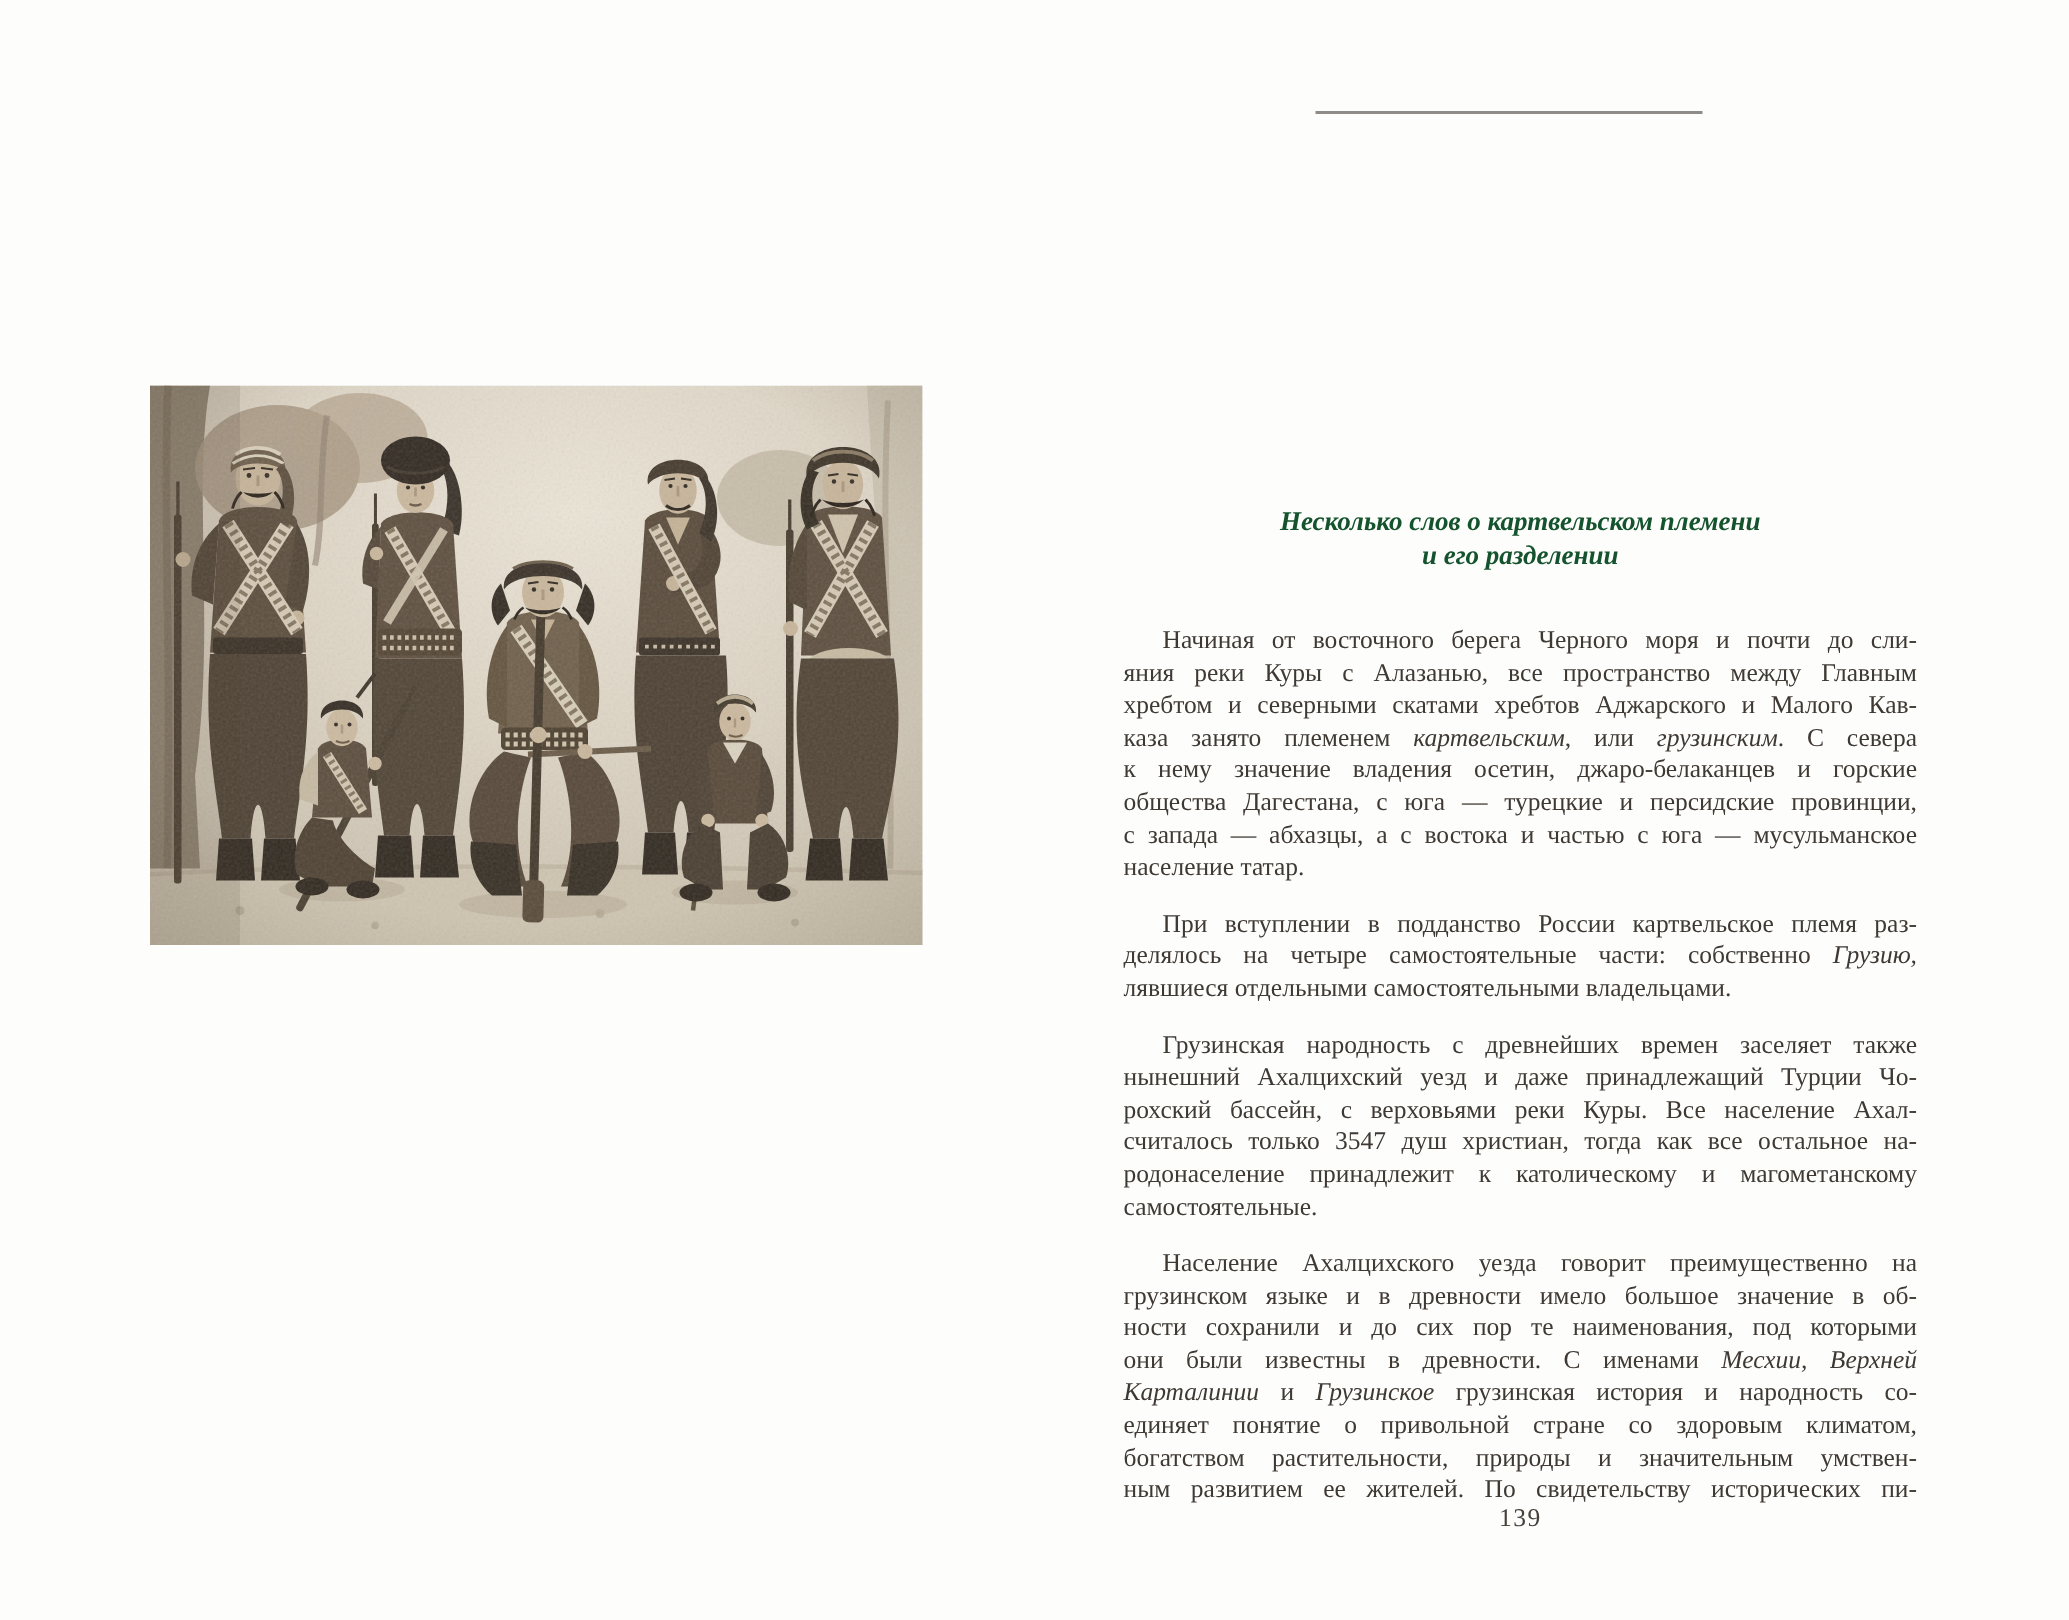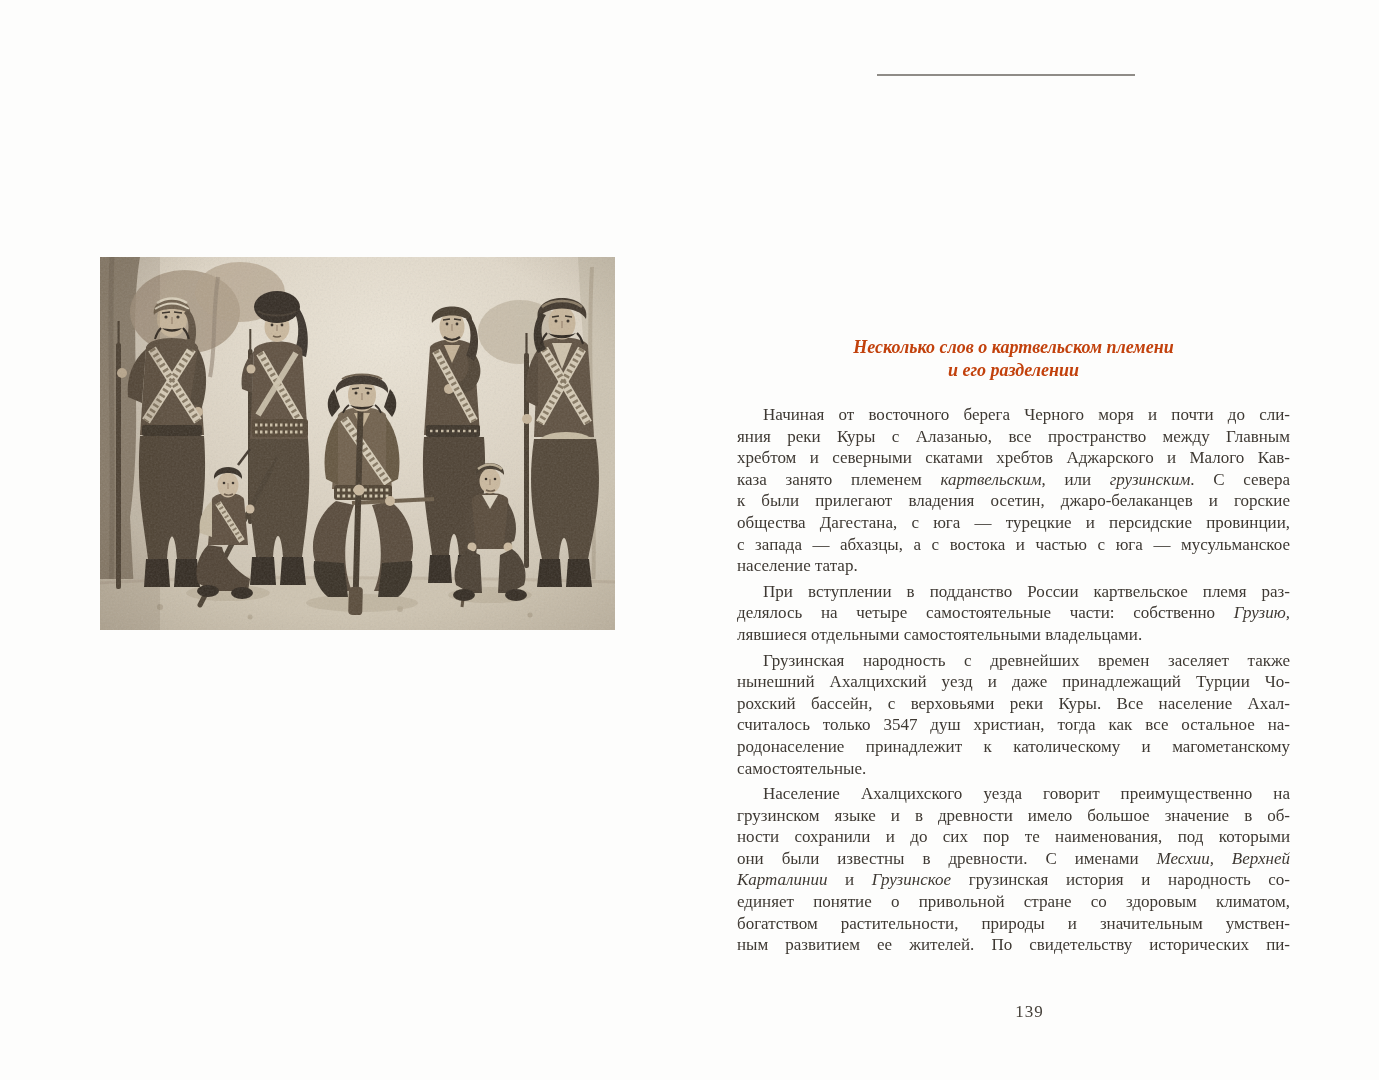--- a/index.html
+++ b/index.html
@@ -9,31 +9,31 @@
     font-family:"Liberation Serif","DejaVu Serif",serif;
     color:#3e3933;
     overflow:hidden;
   }
   .spread{position:relative;width:1379px;height:1080px;background:#fdfdfc;}
   .left-page{position:absolute;left:0;top:0;width:690px;height:1080px;}
   .right-page{position:absolute;left:733px;top:0;width:561px;height:1080px;}
   .photo{position:absolute;left:100px;top:257px;width:515px;height:373px;display:block;}
   .top-rule{position:absolute;left:144px;top:74px;width:258px;height:2px;background:#8f8c87;}
   .heading{position:absolute;left:0;top:336px;width:561px;text-align:center;
-    font-style:italic;font-weight:bold;font-size:18px;line-height:23px;color:#c2410c;}
+    font-style:italic;font-weight:bold;font-size:18px;line-height:23px;color:#14532d;}
   .body-text{position:absolute;left:0;top:400px;width:561px;font-size:17px;}
-  .para{margin:4px;}
+  .para{margin:16px;}
   .line{
     height:21.6px;line-height:21.6px;white-space:nowrap;
     text-align:justify;text-align-last:justify;
   }
   .line.end{text-align-last:left;white-space:normal;}
   .line.first{text-indent:26px;}
   .line i{}
-  .page-number{position:absolute;left:16px;top:1002px;width:561px;text-align:center;
+  .page-number{position:absolute;left:0;top:1002px;width:561px;text-align:center;
     font-size:17px;color:#46413a;letter-spacing:1px;}
 </style>
 </head>
 <body>
 
 <div class="spread">
 
   <div class="left-page">
     <svg class="photo" viewBox="0 0 515 373" xmlns="http://www.w3.org/2000/svg" aria-label="group photograph">
       <defs>
@@ -267,21 +267,21 @@
       <div>Несколько слов о картвельском племени</div>
       <div>и его разделении</div>
     </div>
 
     <div class="body-text">
         <div class="para">
           <div class="line first"><span>Начиная от восточного берега Черного моря и почти до сли-</span></div>
           <div class="line"><span>яния реки Куры с Алазанью, все пространство между Главным</span></div>
           <div class="line"><span>хребтом и северными скатами хребтов Аджарского и Малого Кав-</span></div>
           <div class="line"><span>каза занято племенем </span><i>картвельским</i><span>, или </span><i>грузинским</i><span>. С севера</span></div>
-          <div class="line"><span>к были прилегают владения осетин, джаро-белаканцев и горские</span></div>
+          <div class="line"><span>к нему значение владения осетин, джаро-белаканцев и горские</span></div>
           <div class="line"><span>общества Дагестана, с юга — турецкие и персидские провинции,</span></div>
           <div class="line"><span>с запада — абхазцы, а с востока и частью с юга — мусульманское</span></div>
           <div class="line end"><span>население татар.</span></div>
         </div>
         <div class="para">
           <div class="line first"><span>При вступлении в подданство России картвельское племя раз-</span></div>
           <div class="line"><span>делялось на четыре самостоятельные части: собственно </span><i>Грузию,</i></div>
           <div class="line end"><span>лявшиеся отдельными самостоятельными владельцами.</span></div>
         </div>
         <div class="para">

